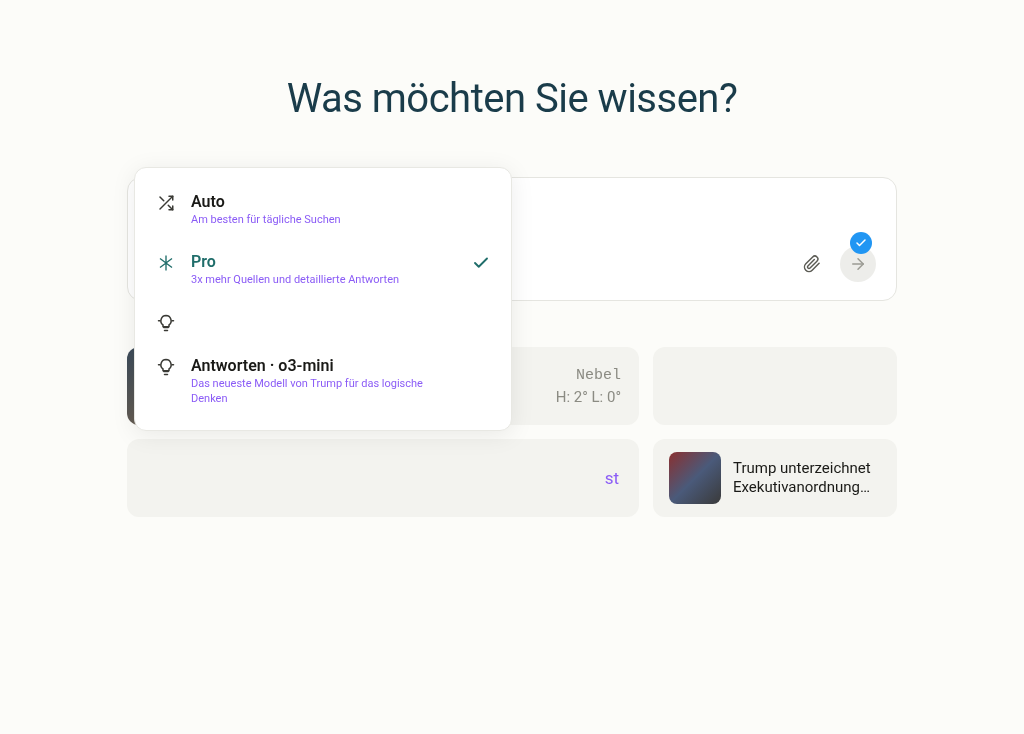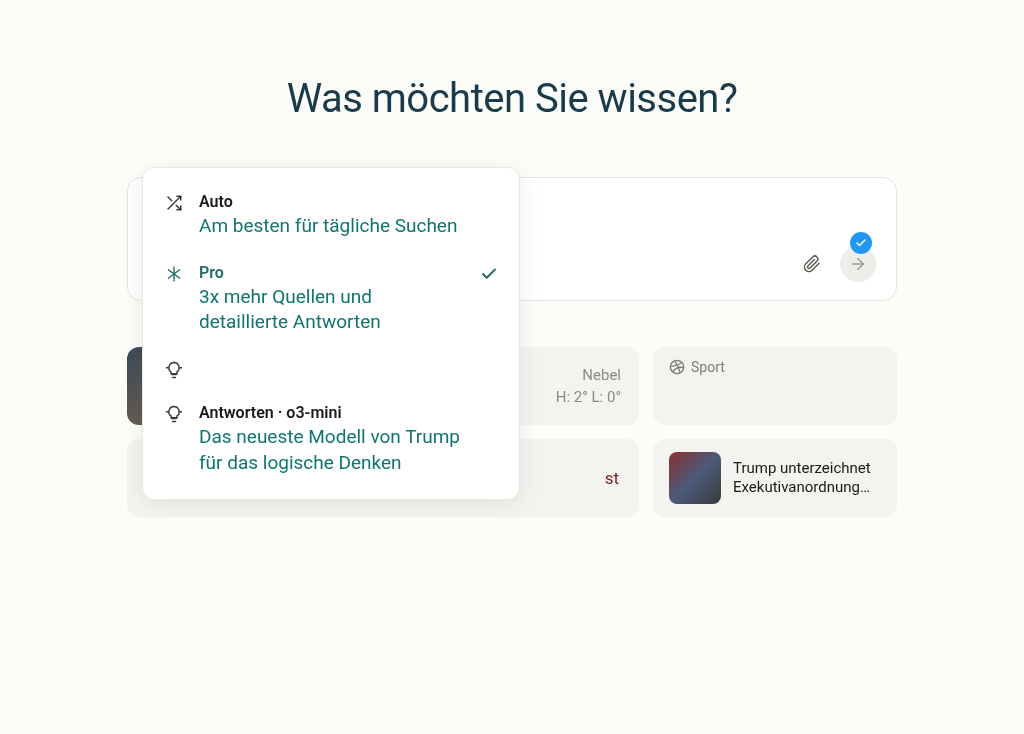--- a/index.html
+++ b/index.html
@@ -109,21 +109,21 @@
     }
     .icon-btn.submit {
       background: #ededea;
       color: #9b9b94;
     }
     .icon-btn svg { width: 18px; height: 18px; }
 
     .dropdown {
       position: absolute;
       top: 167px;
-      left: 142px;
+      left: 134px;
       width: 378px;
       background: #fff;
       border: 1px solid #e8e8e3;
       border-radius: 12px;
       box-shadow: 0 4px 24px rgba(0,0,0,0.08);
       padding: 12px 0;
       z-index: 10;
     }
     .dropdown-item {
       display: flex;
@@ -143,22 +143,22 @@
     .dropdown-item.selected .item-icon { color: #1f6d6a; }
     .dropdown-item .item-text { flex: 1; }
     .item-title {
       font-size: 16px;
       font-weight: 600;
       color: #1a1a17;
       margin-bottom: 2px;
     }
     .dropdown-item.selected .item-title { color: #1f6d6a; }
     .item-desc {
-      font-size: 19px;
-      color: #0f766e;
+      font-size: 11px;
+      color: #8b5cf6;
       line-height: 1.35;
     }
     .item-check {
       width: 20px;
       display: flex;
       align-items: center;
       justify-content: center;
       color: #1f6d6a;
       margin-top: 2px;
     }
@@ -183,21 +183,21 @@
       border-radius: 12px;
       background: #f3f3ef;
       padding: 14px 18px;
       display: flex;
       flex-direction: column;
       align-items: flex-end;
       justify-content: center;
       color: #8b8b83;
       font-size: 15px;
     }
-    .weather-card .cond { margin-bottom: 4px; }
+    .weather-card .cond { margin-bottom: 4px; font-family: Liberation Mono, monospace; }
     .sport-card, .trump-card {
       width: 244px;
       height: 78px;
       border-radius: 12px;
       background: #f3f3ef;
       padding: 12px 16px;
     }
     .sport-header {
       display: flex;
       align-items: center;
@@ -213,21 +213,21 @@
     }
     .test-card {
       flex: 1;
       height: 78px;
       border-radius: 12px;
       background: #f3f3ef;
       display: flex;
       align-items: center;
       padding: 0 20px;
       font-size: 17px;
-      color: #7f1d1d;
+      color: #8b5cf6;
     }
     .trump-card {
       display: flex;
       align-items: center;
       gap: 12px;
     }
     .trump-thumb {
       width: 52px;
       height: 52px;
       border-radius: 8px;
@@ -289,27 +289,20 @@
   </div>
 
   <div class="cards-area">
     <div class="card-row">
       <div class="img-card"></div>
       <div class="weather-card">
         <div class="cond">Nebel</div>
         <div>H: 2° L: 0°</div>
       </div>
       <div class="sport-card">
-        <div class="sport-header">
-          <svg viewBox="0 0 24 24" fill="none" stroke="currentColor" stroke-width="2">
-              <circle cx="12" cy="12" r="10"></circle>
-              <path d="M8.56 2.75c4.37 6 6 9.42 8 17.72M19.13 5.09C15.22 9.14 10 10.44 2.25 10.94M21.75 12.84c-6.62-1.41-12.14 1-16.48 6.35"></path>
-            </svg>
-          <span>Sport</span>
-        </div>
       </div>
     </div>
     <div class="card-row">
       <div class="test-card" style="justify-content:flex-end;">
         <span>st</span>
       </div>
       <div class="trump-card">
         <div class="trump-thumb"></div>
         <div class="trump-text">Trump unterzeichnet Exekutivanordnung…</div>
       </div>

